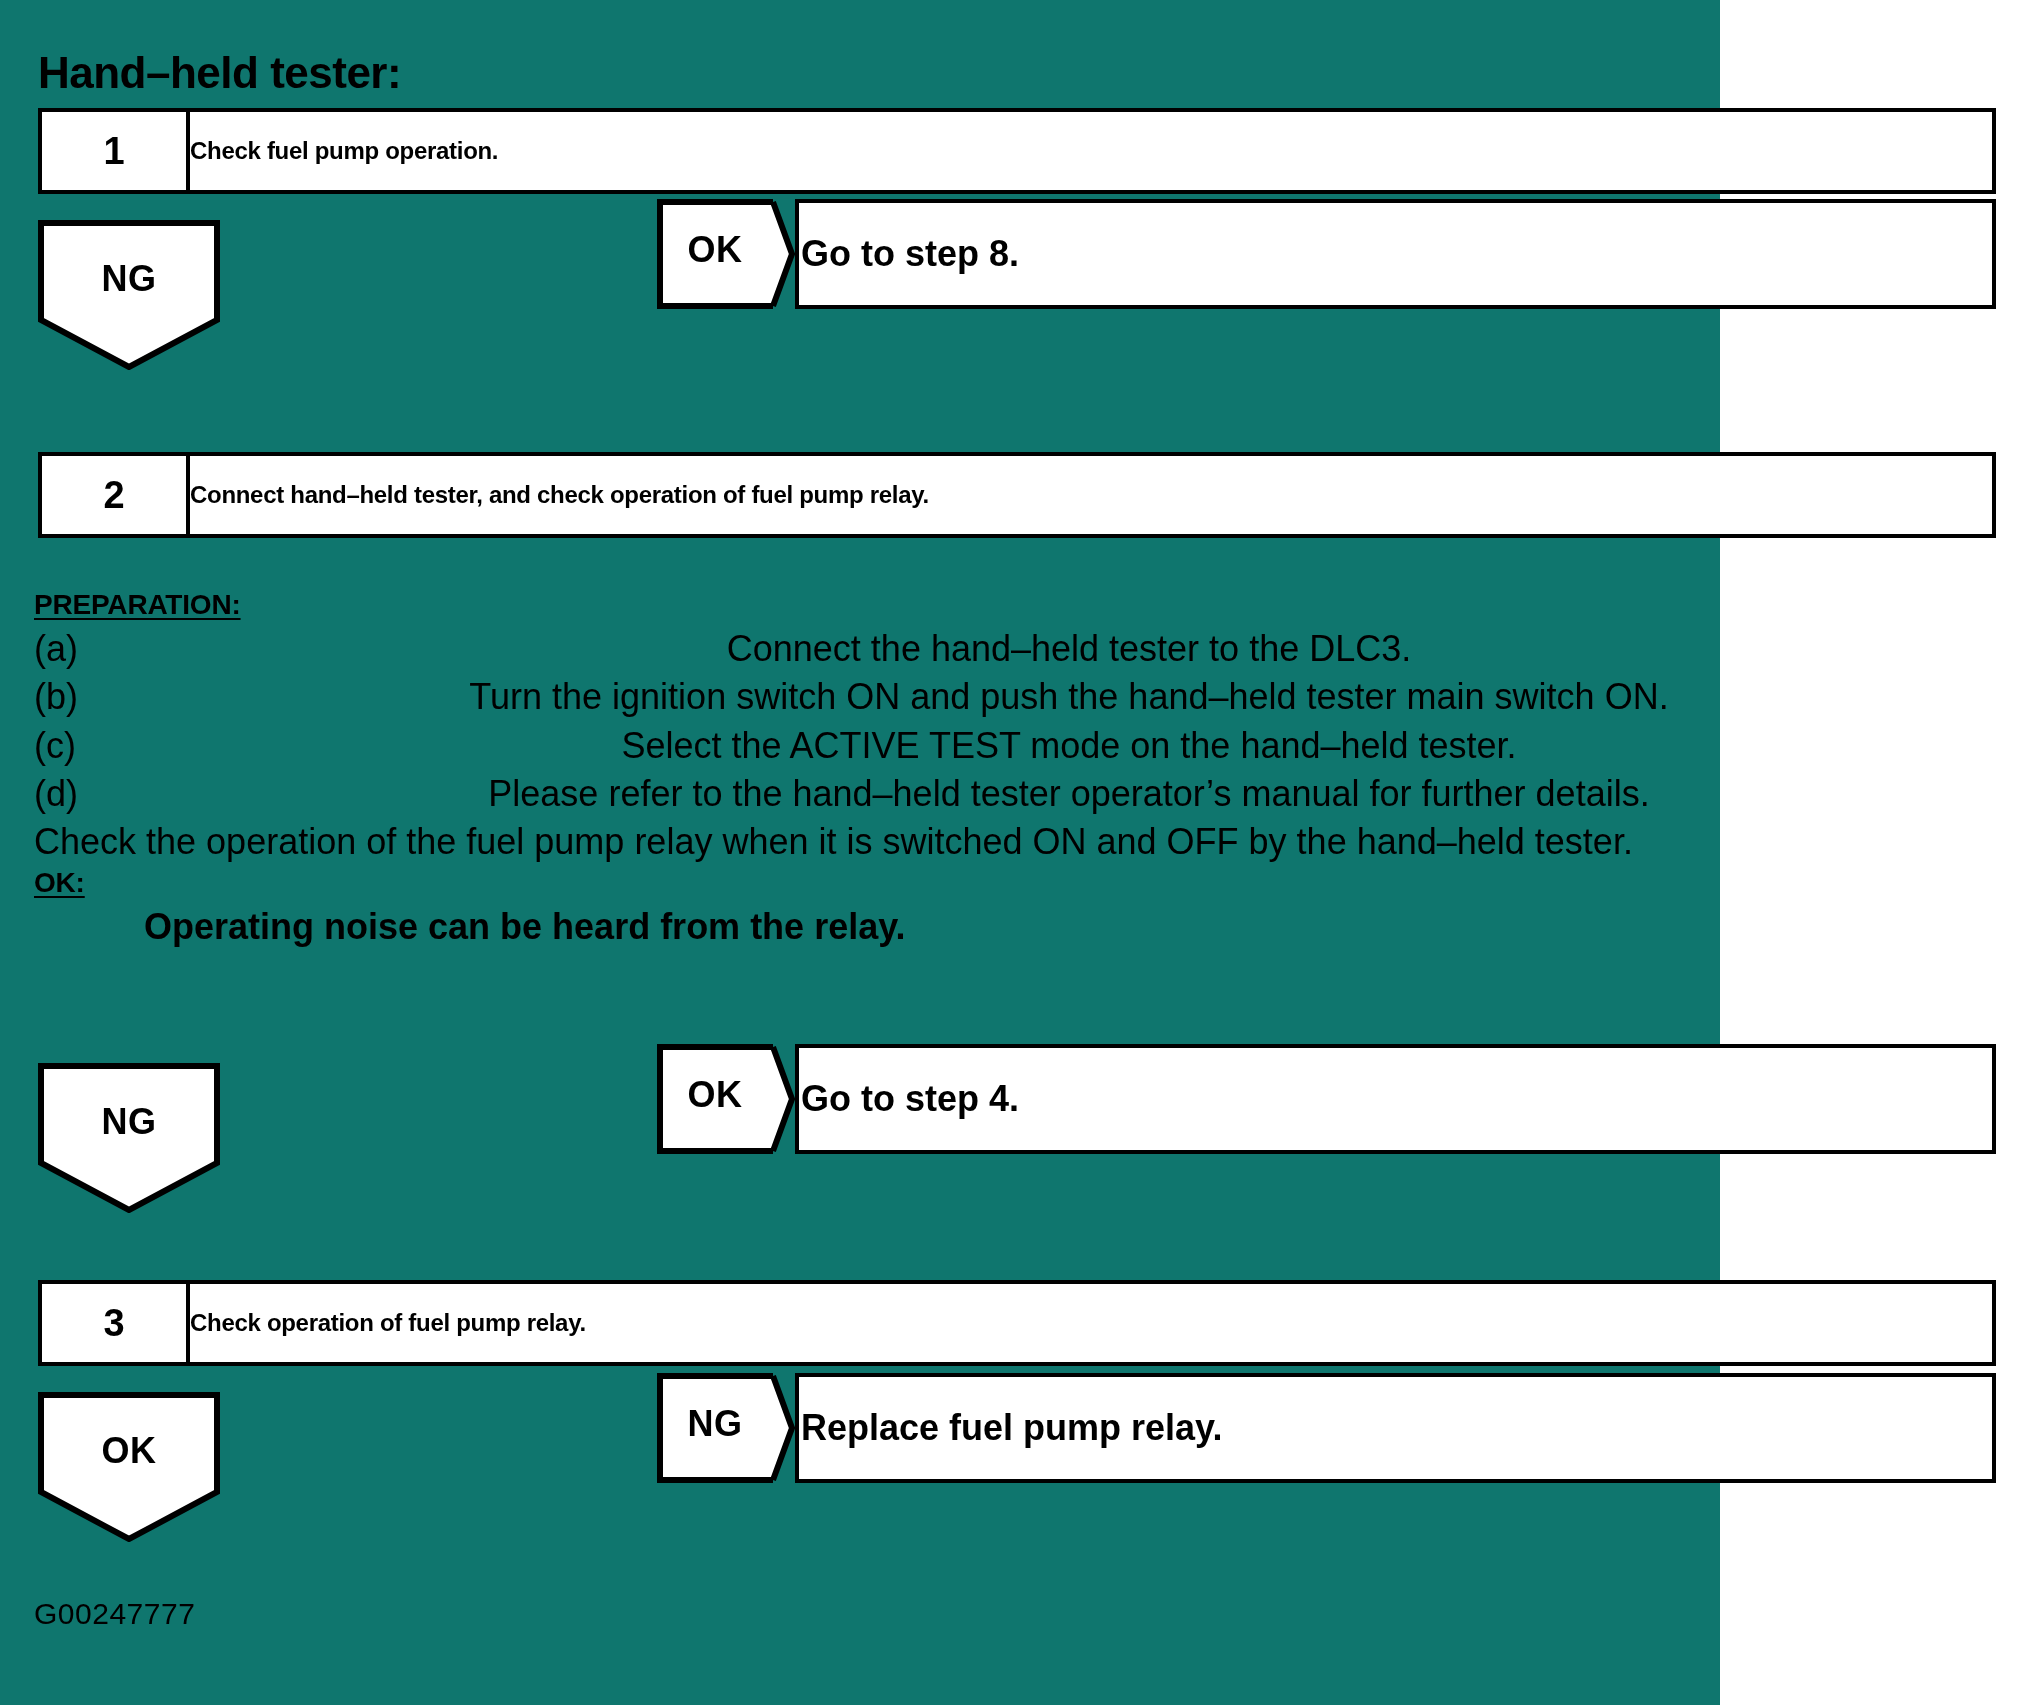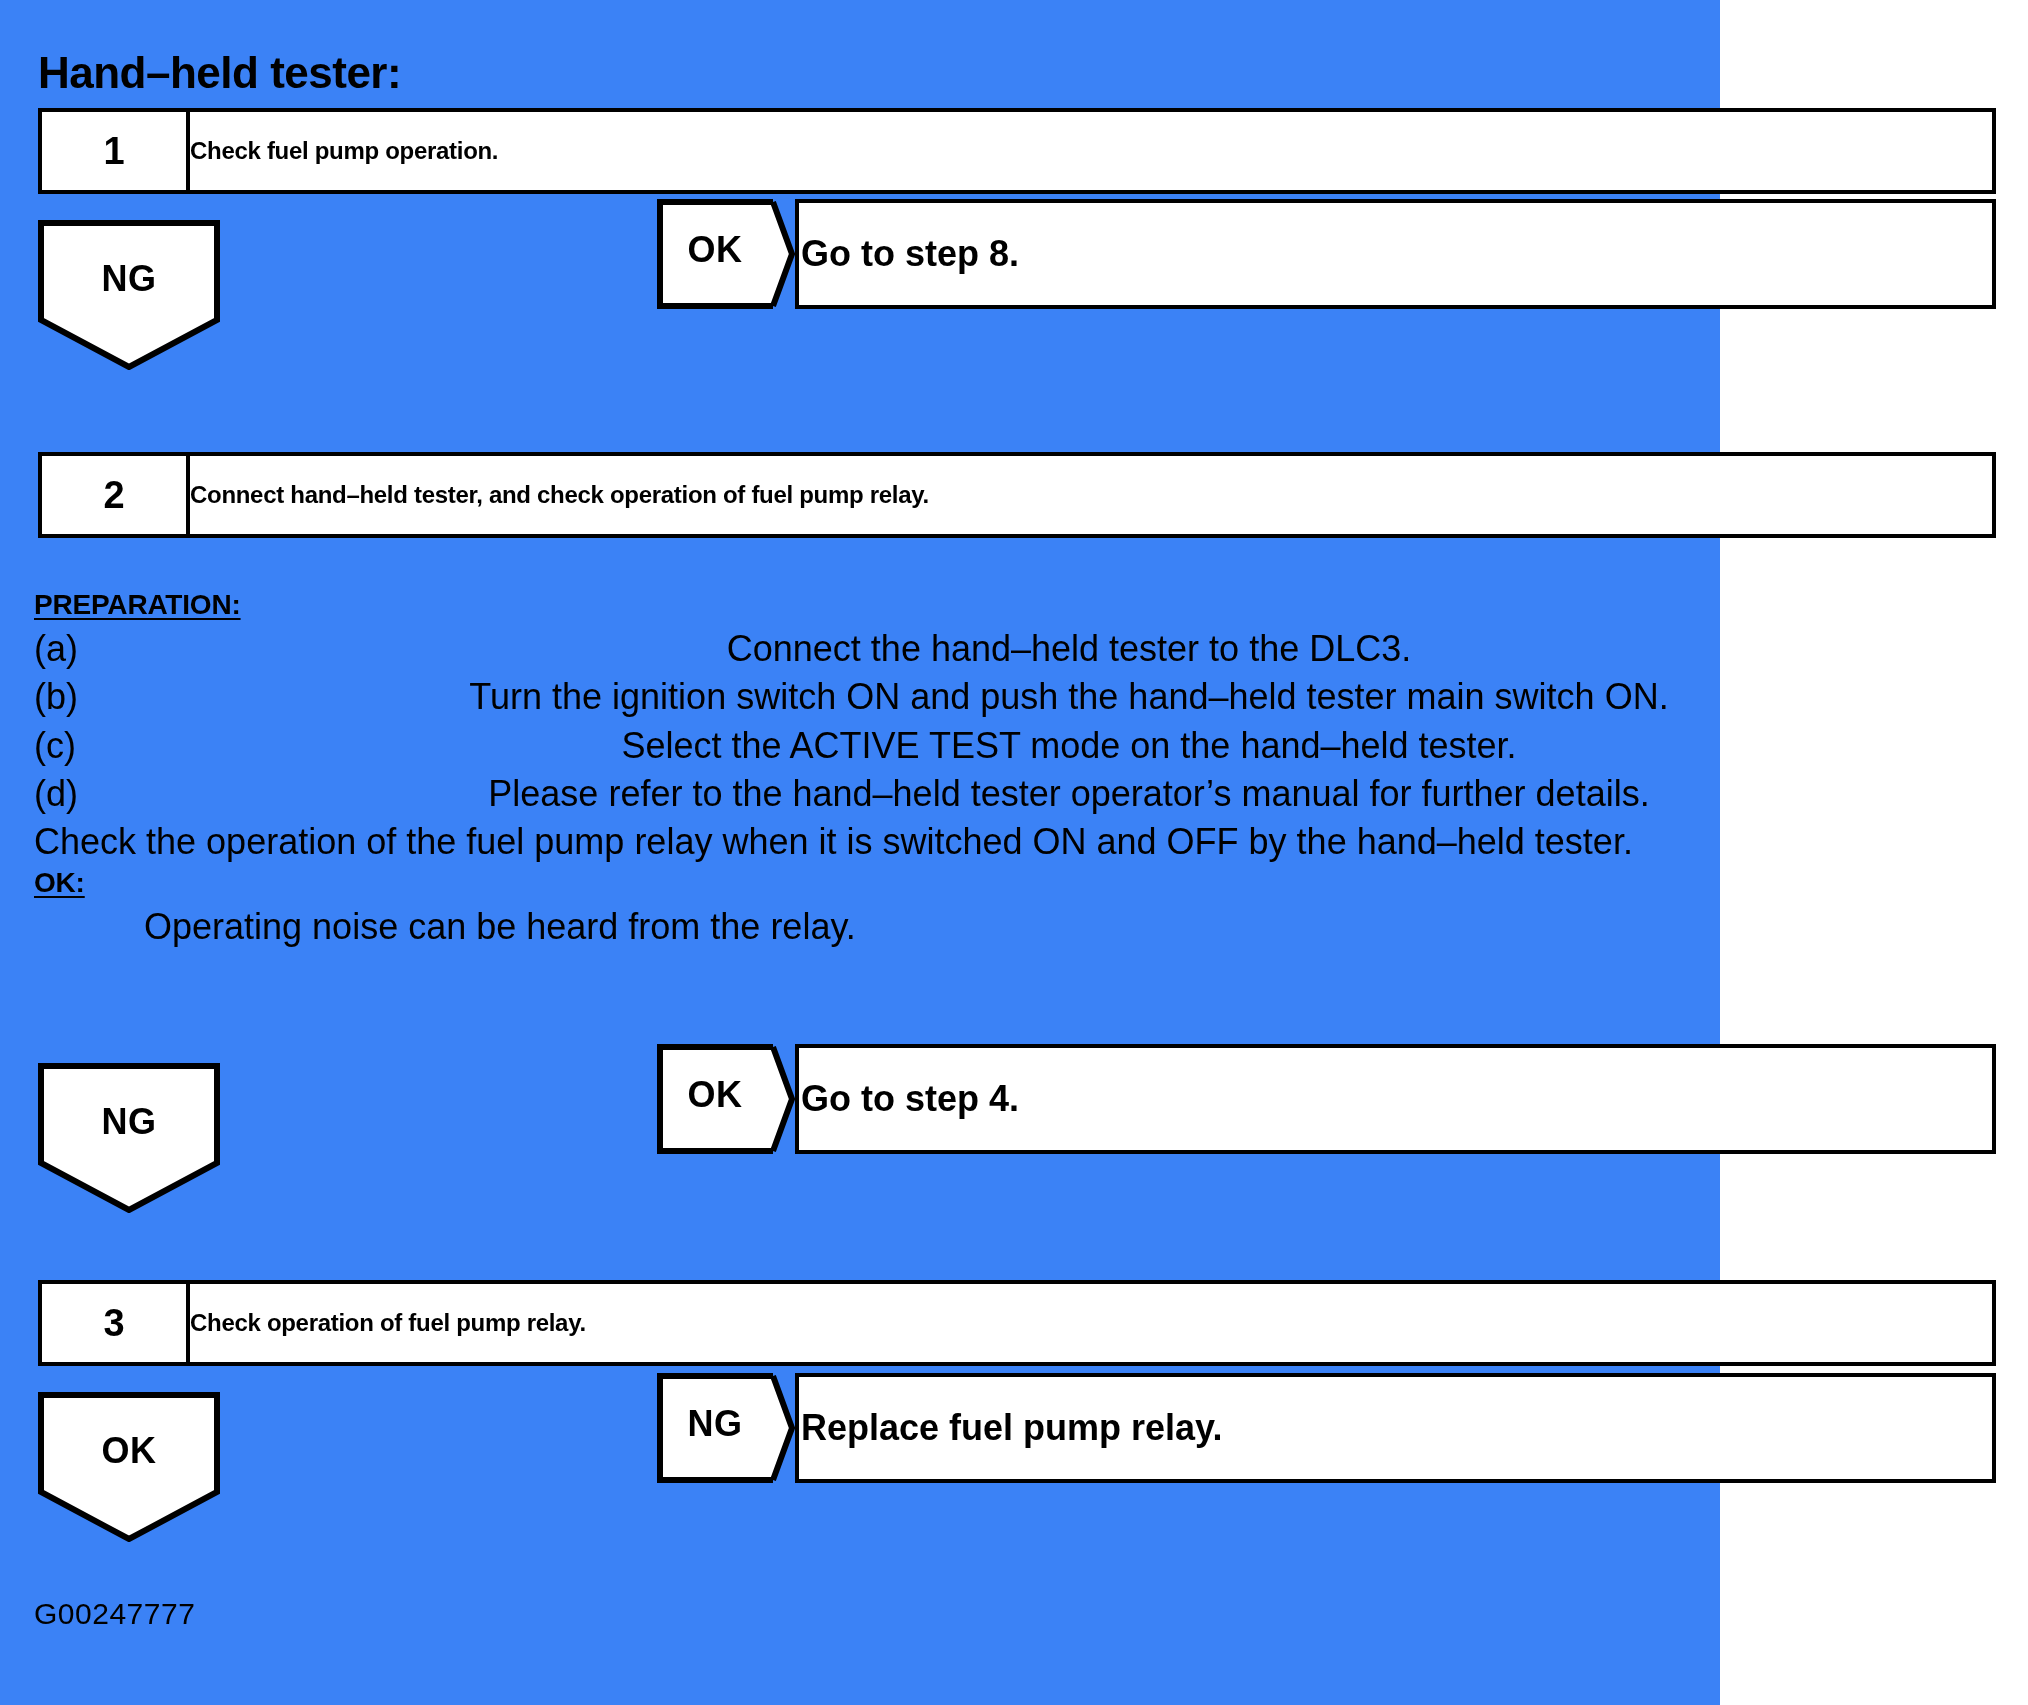--- a/index.html
+++ b/index.html
@@ -11,21 +11,21 @@
     width: 2028px;
     height: 1705px;
     font-family: "Liberation Sans", sans-serif;
     color: #000000;
     overflow: hidden;
   }
   .page {
     position: relative;
     width: 1720px;
     height: 1705px;
-    background: #3b82f6;
+    background: #0f766e;
   }
 
   
   .doc-title {
     position: absolute;
     left: 38px;
     top: 48px;
     font-size: 44px;
     font-weight: bold;
     letter-spacing: -0.5px;
@@ -158,21 +158,21 @@
     width: 110px;
   }
   .li-text { flex: 1 1 auto; text-align: center; }
   .plain-line {
     font-size: 36px;
     line-height: 1.34;
     white-space: nowrap;
   }
   .ok-value {
     font-size: 36px;
-    font-weight: normal;
+    font-weight: bold;
     line-height: 1.34;
     margin-left: 110px;
     white-space: nowrap;
   }
 
   
   .code-label {
     position: absolute;
     left: 34px;
     top: 1597px;

